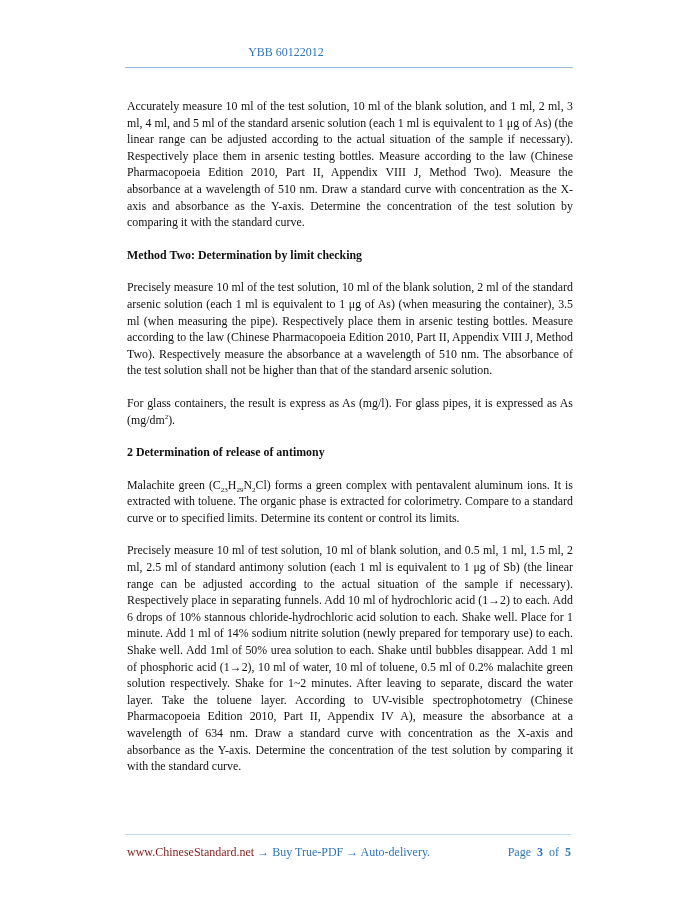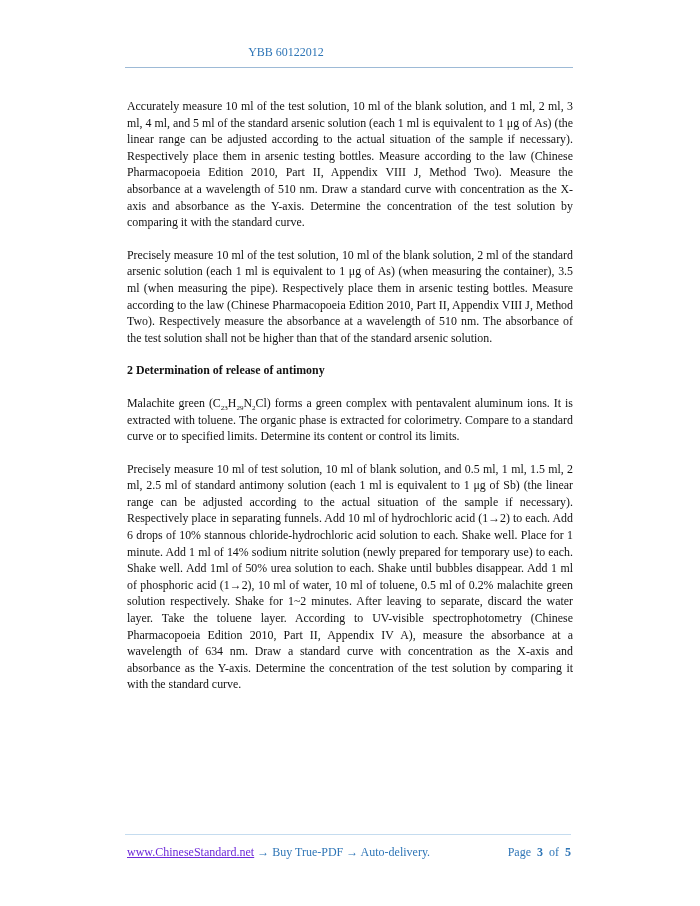--- a/index.html
+++ b/index.html
@@ -63,22 +63,21 @@
     }
     .footer {
       position: absolute;
       top: 845px;
       left: 127px;
       width: 446px;
       font-size: 12px;
       color: #2e75b6;
     }
     .footer-link {
-      color: #6d28d9;
-      text-decoration: underline;
+      color: #7f1d1d;
     }
     .footer-page {
       position: absolute;
       right: 2px;
       top: 0;
     }
     .footer-page b {
       font-weight: bold;
     }
   </style>
@@ -86,24 +85,26 @@
 <body>
 
 <div class="header">
   <span>YBB 60122012</span>
 </div>
 <div class="header-rule" style="left:125px;width:448px;"></div>
 
 <div class="content">
   <p class="para">Accurately measure 10 ml of the test solution, 10 ml of the blank solution, and 1 ml, 2 ml, 3 ml, 4 ml, and 5 ml of the standard arsenic solution (each 1 ml is equivalent to 1 μg of As) (the linear range can be adjusted according to the actual situation of the sample if necessary). Respectively place them in arsenic testing bottles. Measure according to the law (Chinese Pharmacopoeia Edition 2010, Part II, Appendix VIII J, Method Two). Measure the absorbance at a wavelength of 510 nm. Draw a standard curve with concentration as the X-axis and absorbance as the Y-axis. Determine the concentration of the test solution by comparing it with the standard curve.</p>
 
+  <p class="heading">Method Two: Determination by limit checking</p>
 
   <p class="para">Precisely measure 10 ml of the test solution, 10 ml of the blank solution, 2 ml of the standard arsenic solution (each 1 ml is equivalent to 1 μg of As) (when measuring the container), 3.5 ml (when measuring the pipe). Respectively place them in arsenic testing bottles. Measure according to the law (Chinese Pharmacopoeia Edition 2010, Part II, Appendix VIII J, Method Two). Respectively measure the absorbance at a wavelength of 510 nm. The absorbance of the test solution shall not be higher than that of the standard arsenic solution.</p>
 
 
+  <p class="para"><span>For glass containers, the result is express as As (mg/l). For glass pipes, it is expressed as As (mg/dm</span><sup>2</sup><span>).</span></p>
 
   <p class="heading">2 Determination of release of antimony</p>
 
 
   <p class="para"><span>Malachite green (C</span><sub>23</sub><span>H</span><sub>29</sub><span>N</span><sub>2</sub><span>Cl) forms a green complex with pentavalent aluminum ions. It is extracted with toluene. The organic phase is extracted for colorimetry. Compare to a standard curve or to specified limits. Determine its content or control its limits.</span></p>
 
 
   <p class="para">Precisely measure 10 ml of test solution, 10 ml of blank solution, and 0.5 ml, 1 ml, 1.5 ml, 2 ml, 2.5 ml of standard antimony solution (each 1 ml is equivalent to 1 μg of Sb) (the linear range can be adjusted according to the actual situation of the sample if necessary). Respectively place in separating funnels. Add 10 ml of hydrochloric acid (1→2) to each. Add 6 drops of 10% stannous chloride-hydrochloric acid solution to each. Shake well. Place for 1 minute. Add 1 ml of 14% sodium nitrite solution (newly prepared for temporary use) to each. Shake well. Add 1ml of 50% urea solution to each. Shake until bubbles disappear. Add 1 ml of phosphoric acid (1→2), 10 ml of water, 10 ml of toluene, 0.5 ml of 0.2% malachite green solution respectively. Shake for 1~2 minutes. After leaving to separate, discard the water layer. Take the toluene layer. According to UV-visible spectrophotometry (Chinese Pharmacopoeia Edition 2010, Part II, Appendix IV A), measure the absorbance at a wavelength of 634 nm. Draw a standard curve with concentration as the X-axis and absorbance as the Y-axis. Determine the concentration of the test solution by comparing it with the standard curve.</p>
 </div>
 

